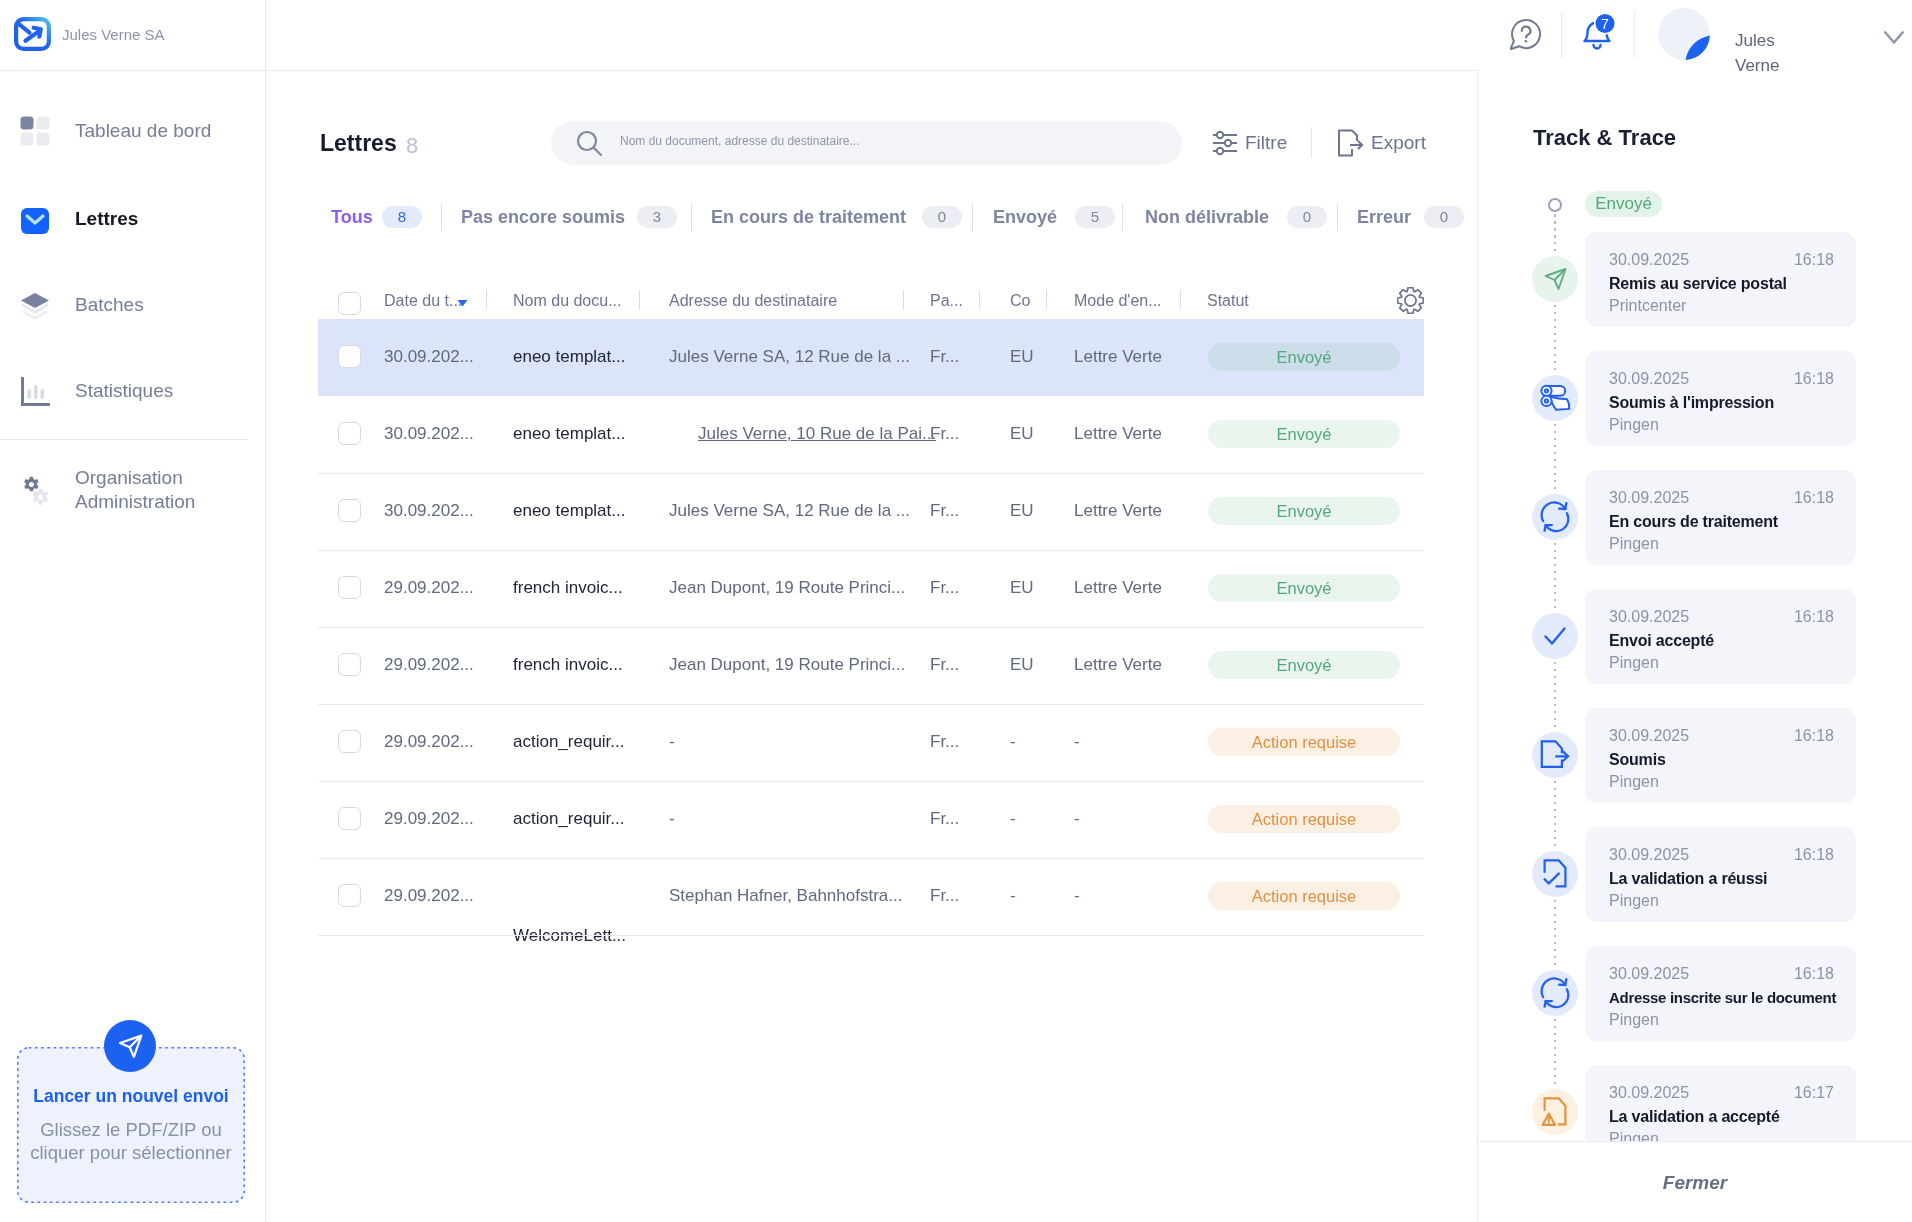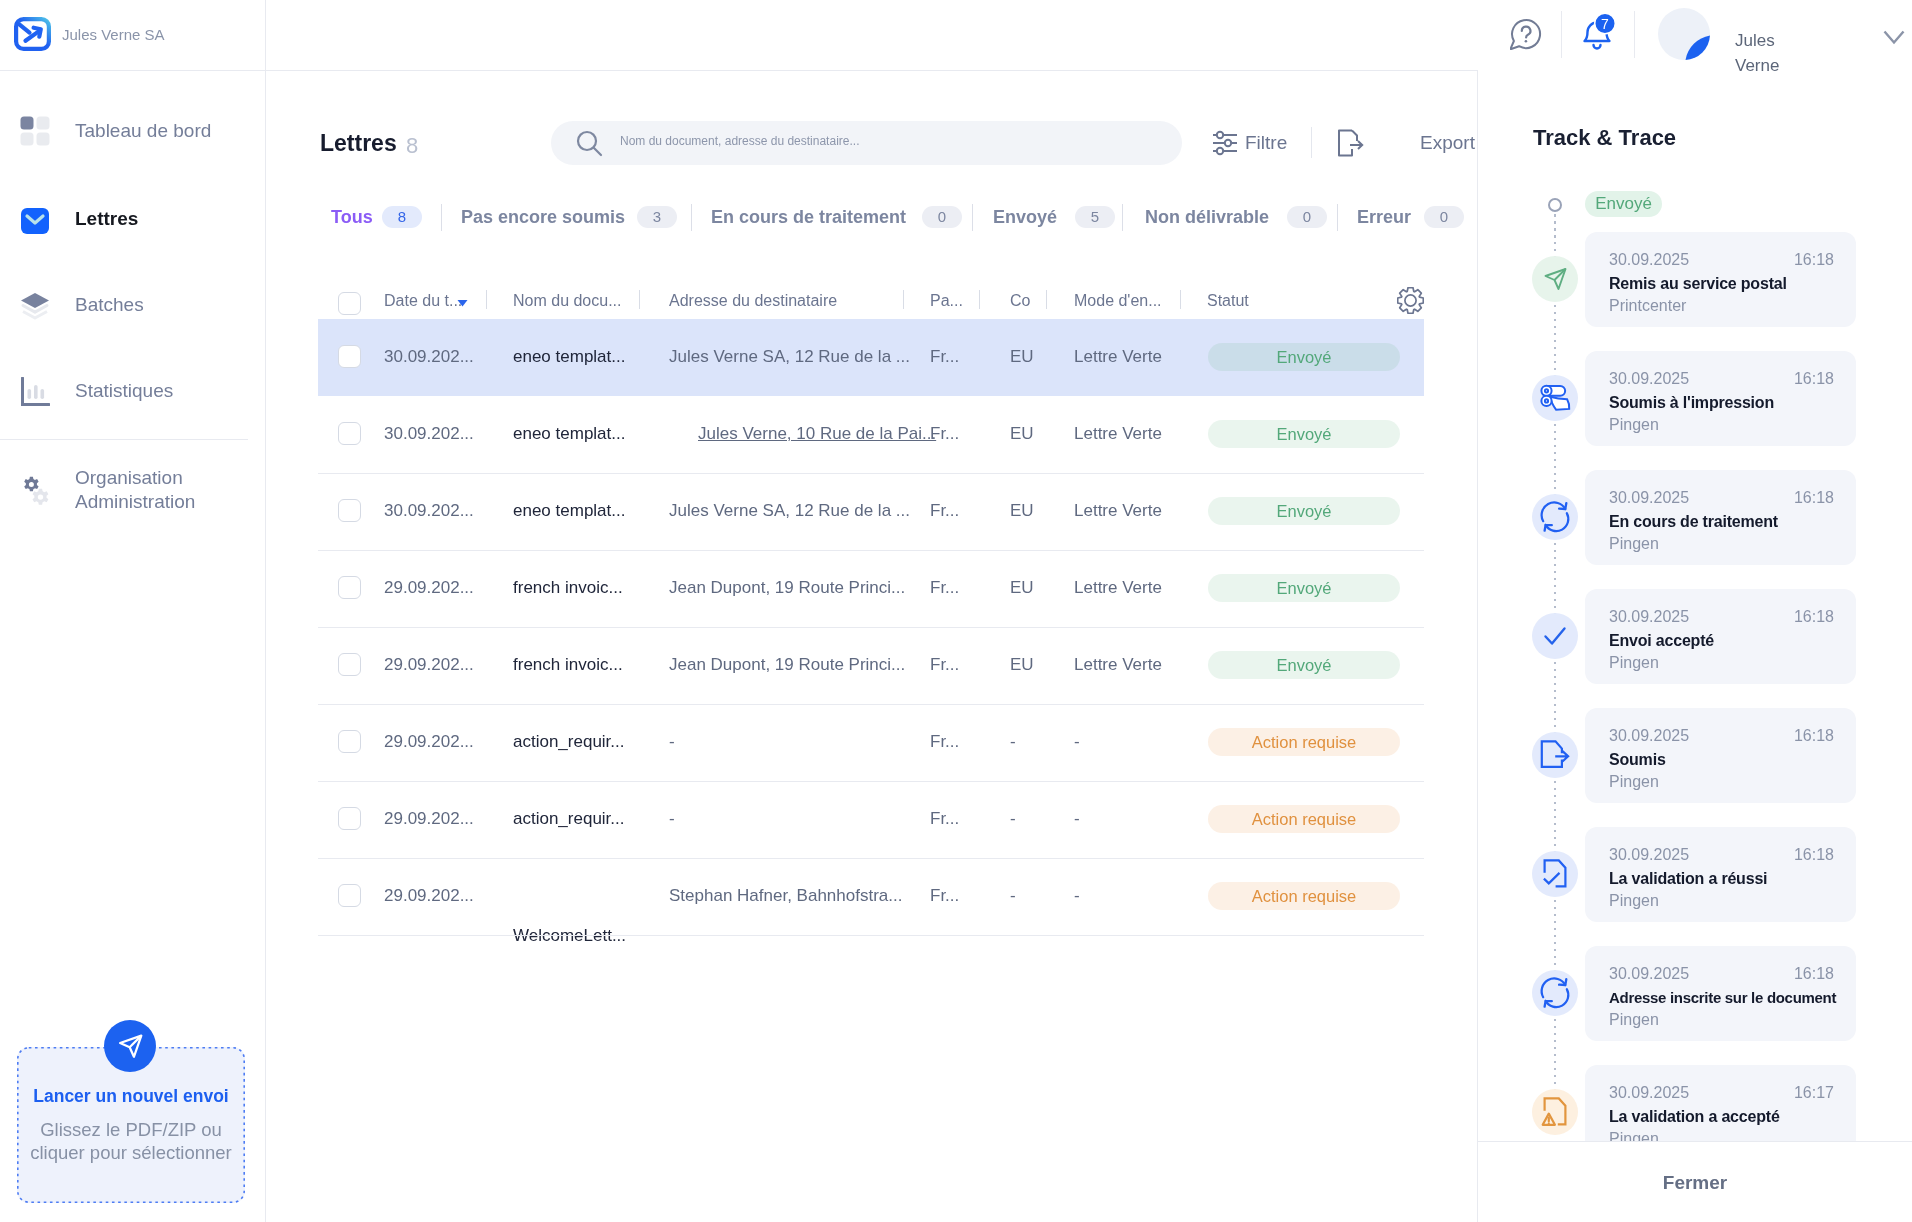--- a/index.html
+++ b/index.html
@@ -65,21 +65,21 @@
 .card { left:1585px; width:271px; height:95px; background:#f3f5fa; border-radius:12px; }
 .card .date { position:absolute; left:24px; top:19px; font-size:16px; color:#8a93a8; }
 .card .time { position:absolute; right:22px; top:19px; font-size:16px; color:#8a93a8; }
 .card .ttl { position:absolute; left:24px; top:43px; font-size:16px; font-weight:bold; color:#141a2c; white-space:nowrap; letter-spacing:-0.2px; }
 .card .sub { position:absolute; left:24px; top:65px; font-size:16px; color:#8a93a8; }
 .tt-ic { left:1532px; width:46px; height:46px; border-radius:50%; }
 .tt-ic.blue { background:#e3eafc; }
 .tt-ic.green { background:#e7f4eb; }
 .tt-ic.orange { background:#fdf0e0; }
 #footer-bg { left:1479px; top:1142px; width:433px; height:80px; background:#fff; }
-#fermer { left:1478px; top:1172px; width:434px; text-align:center; font-size:19px; font-weight:bold; color:#656f85; }
+#fermer { left:1478px; top:1172px; width:434px; text-align:center; font-size:19px; font-weight:bold; color:#656f85;font-style:italic; }
 </style>
 </head>
 <body>
 <div id="page">
 
   <div class="abs" id="sidebar-line"></div>
   <div class="abs" id="topbar-line"></div>
   <div class="abs" id="rightpanel-line"></div>
 
   <div class="abs logo-text">Jules Verne SA</div>
@@ -219,21 +219,21 @@
   </div>
   <div class="abs hdr-btn" style="left:1245px;">Filtre</div>
   <div class="abs" id="hdr-divider"></div>
   <div class="abs" style="left:1336px; top:129px;">
     <svg width="32" height="28" viewBox="0 0 32 28">
       <path d="M16 1.5 H3 V26.5 H16 V20" fill="none" stroke="#6b7590" stroke-width="2" stroke-linejoin="round"></path>
       <path d="M16 1.5 L21 6.5 V12" fill="none" stroke="#6b7590" stroke-width="2" stroke-linejoin="round"></path>
       <path d="M14 16 h12 M22 12 l4.2 4 -4.2 4" fill="none" stroke="#6b7590" stroke-width="2"></path>
     </svg>
   </div>
-  <div class="abs hdr-btn" style="left:1420px;">Export</div>
+  <div class="abs hdr-btn" style="left:1371px;">Export</div>
 
   <div class="abs tab active" style="left:331px;">Tous</div>
   <div class="abs pill blue" style="left:382px; width:40px;">8</div>
   <div class="abs tab-sep" style="left:441px;"></div>
   <div class="abs tab" style="left:461px;">Pas encore soumis</div>
   <div class="abs pill" style="left:637px; width:40px;">3</div>
   <div class="abs tab-sep" style="left:691px;"></div>
   <div class="abs tab" style="left:711px;">En cours de traitement</div>
   <div class="abs pill" style="left:922px; width:40px;">0</div>
   <div class="abs tab-sep" style="left:972px;"></div>

